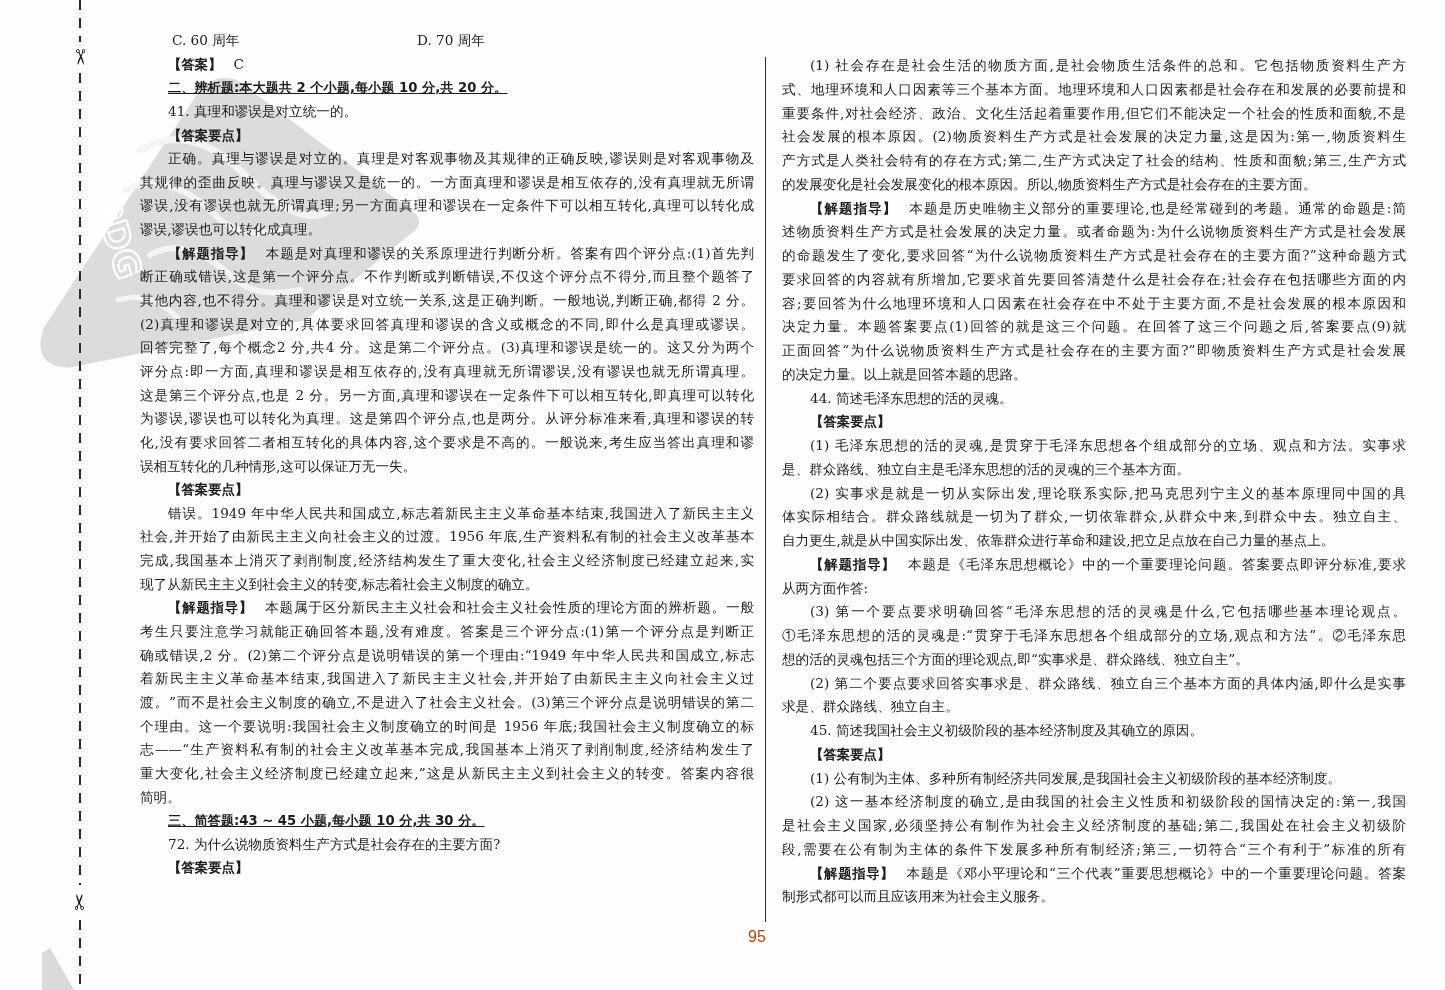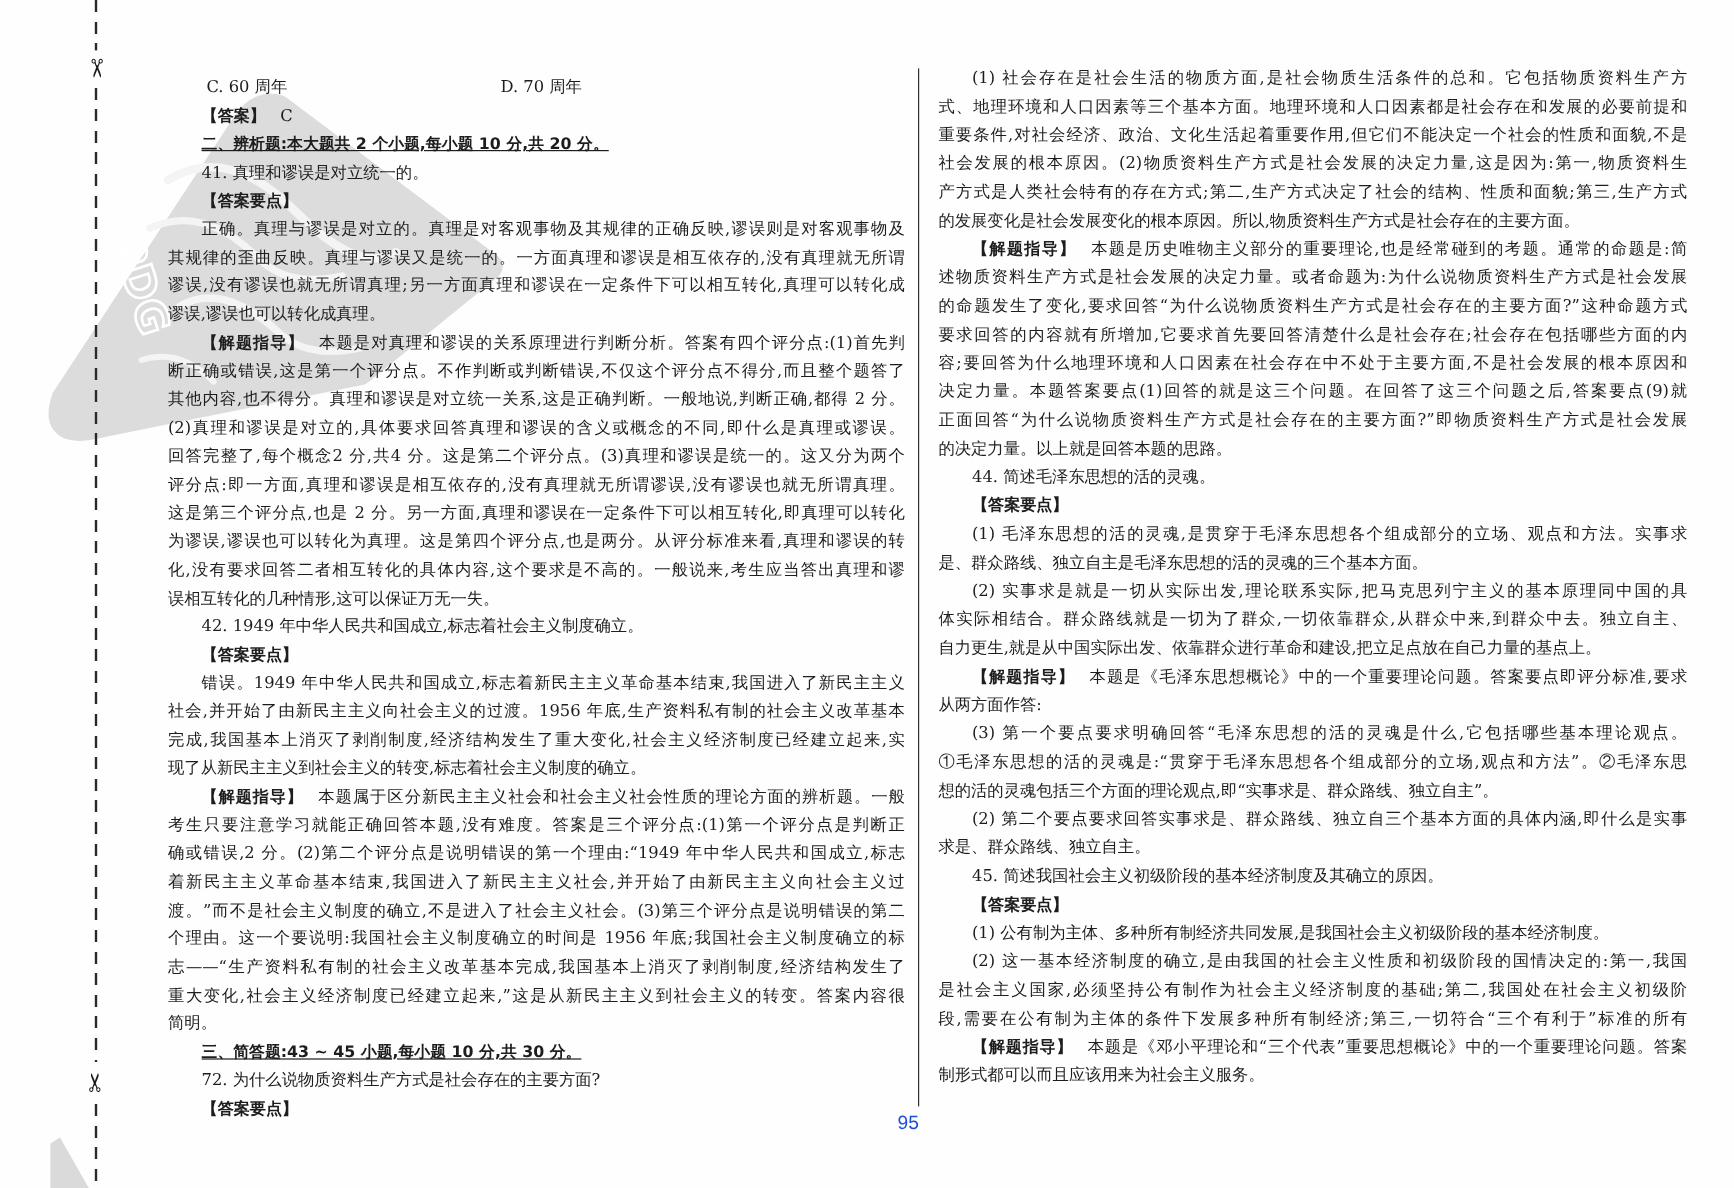--- a/index.html
+++ b/index.html
@@ -16,35 +16,35 @@
   }
   .scissors {
     position: absolute; left: 68px; width: 24px; height: 24px;
     font-family: "DejaVu Sans", sans-serif; font-size: 21px; line-height: 24px;
     text-align: center; color: #1a1a1a; z-index: 2;
   }
   .scissors.top { top: 45px; transform: rotate(90deg); }
   .scissors.bottom { top: 890px; transform: rotate(-90deg); }
 
   .col { position: absolute; z-index: 3; }
-  .col-left { left: 140px; top: 62px; width: 614px; }
+  .col-left { left: 140px; top: 29px; width: 614px; }
   .col-right { left: 782px; top: 54px; width: 624px; }
   .ln { height: 23.65px; line-height: 23.65px; font-size: 13.6px; text-align: left; position: relative; }
   .col-right .ln { height: 23.75px; line-height: 23.75px; }
   .ind { padding-left: 28px; }
   .j { text-align: justify; text-align-last: justify; }
   .lbl { font-family: Liberation Mono, monospace; font-weight: bold; font-size: 13.4px; }
   .lbl.sp { margin-right: 12px; }
   .hd { font-family: "DejaVu Sans", "Liberation Sans", sans-serif; font-weight: bold; font-size: 13.2px; text-decoration: underline; }
   .opt-d { position: absolute; left: 277px; top: 0; }
 
   .divider { position: absolute; left: 765px; top: 57px; width: 1.2px; height: 865px; background: #2f2f2f; z-index: 3; }
   .page-num {
     position: absolute; left: 748px; top: 928px;
-    font-family: "Liberation Sans", "DejaVu Sans", sans-serif; font-size: 16px; color: #1d4ed8; z-index: 3;
+    font-family: "Liberation Sans", "DejaVu Sans", sans-serif; font-size: 16px; color: #c2410c; z-index: 3;
   }
 </style>
 </head>
 <body>
 
 <svg class="watermark" width="1445" height="990" viewBox="0 0 1445 990">
   <path d="M232 90 L408 222 L300 310 L72 356 Q44 360 54 332 L205 102 Q216 86 232 90 Z" fill="#d9d9d9" stroke="#d9d9d9" stroke-width="22" stroke-linejoin="round" opacity="0.9"></path>
   <path d="M140 150 Q190 120 245 175 T330 210" fill="none" stroke="#f4f4f4" stroke-width="7" stroke-linecap="round"></path>
   <path d="M125 190 Q170 170 215 215 Q240 240 285 230" fill="none" stroke="#f4f4f4" stroke-width="6" stroke-linecap="round"></path>
   <path d="M150 255 Q185 235 230 275 Q255 300 300 290" fill="none" stroke="#f4f4f4" stroke-width="6" stroke-linecap="round"></path>
@@ -75,21 +75,20 @@
   <div class="ln ind j"><span class="lbl sp">【解题指导】</span><span>本题是对真理和谬误的关系原理进行判断分析。答案有四个评分点:(1)首先判</span></div>
   <div class="ln j">断正确或错误,这是第一个评分点。不作判断或判断错误,不仅这个评分点不得分,而且整个题答了</div>
   <div class="ln j">其他内容,也不得分。真理和谬误是对立统一关系,这是正确判断。一般地说,判断正确,都得 2 分。</div>
   <div class="ln j">(2)真理和谬误是对立的,具体要求回答真理和谬误的含义或概念的不同,即什么是真理或谬误。</div>
   <div class="ln j">回答完整了,每个概念2 分,共4 分。这是第二个评分点。(3)真理和谬误是统一的。这又分为两个</div>
   <div class="ln j">评分点:即一方面,真理和谬误是相互依存的,没有真理就无所谓谬误,没有谬误也就无所谓真理。</div>
   <div class="ln j">这是第三个评分点,也是 2 分。另一方面,真理和谬误在一定条件下可以相互转化,即真理可以转化</div>
   <div class="ln j">为谬误,谬误也可以转化为真理。这是第四个评分点,也是两分。从评分标准来看,真理和谬误的转</div>
   <div class="ln j">化,没有要求回答二者相互转化的具体内容,这个要求是不高的。一般说来,考生应当答出真理和谬</div>
   <div class="ln">误相互转化的几种情形,这可以保证万无一失。</div>
-  <div class="ln ind">42. 1949 年中华人民共和国成立,标志着社会主义制度确立。</div>
   <div class="ln ind"><span class="lbl">【答案要点】</span></div>
   <div class="ln ind j">错误。1949 年中华人民共和国成立,标志着新民主主义革命基本结束,我国进入了新民主主义</div>
   <div class="ln j">社会,并开始了由新民主主义向社会主义的过渡。1956 年底,生产资料私有制的社会主义改革基本</div>
   <div class="ln j">完成,我国基本上消灭了剥削制度,经济结构发生了重大变化,社会主义经济制度已经建立起来,实</div>
   <div class="ln">现了从新民主主义到社会主义的转变,标志着社会主义制度的确立。</div>
   <div class="ln ind j"><span class="lbl sp">【解题指导】</span><span>本题属于区分新民主主义社会和社会主义社会性质的理论方面的辨析题。一般</span></div>
   <div class="ln j">考生只要注意学习就能正确回答本题,没有难度。答案是三个评分点:(1)第一个评分点是判断正</div>
   <div class="ln j">确或错误,2 分。(2)第二个评分点是说明错误的第一个理由:“1949 年中华人民共和国成立,标志</div>
   <div class="ln j">着新民主主义革命基本结束,我国进入了新民主主义社会,并开始了由新民主主义向社会主义过</div>
   <div class="ln j">渡。”而不是社会主义制度的确立,不是进入了社会主义社会。(3)第三个评分点是说明错误的第二</div>

